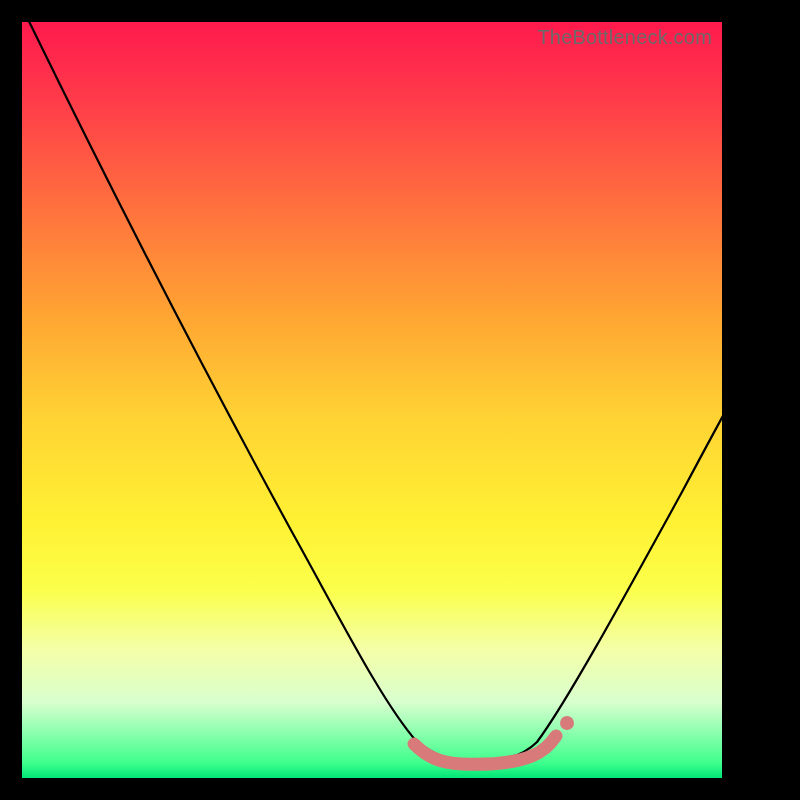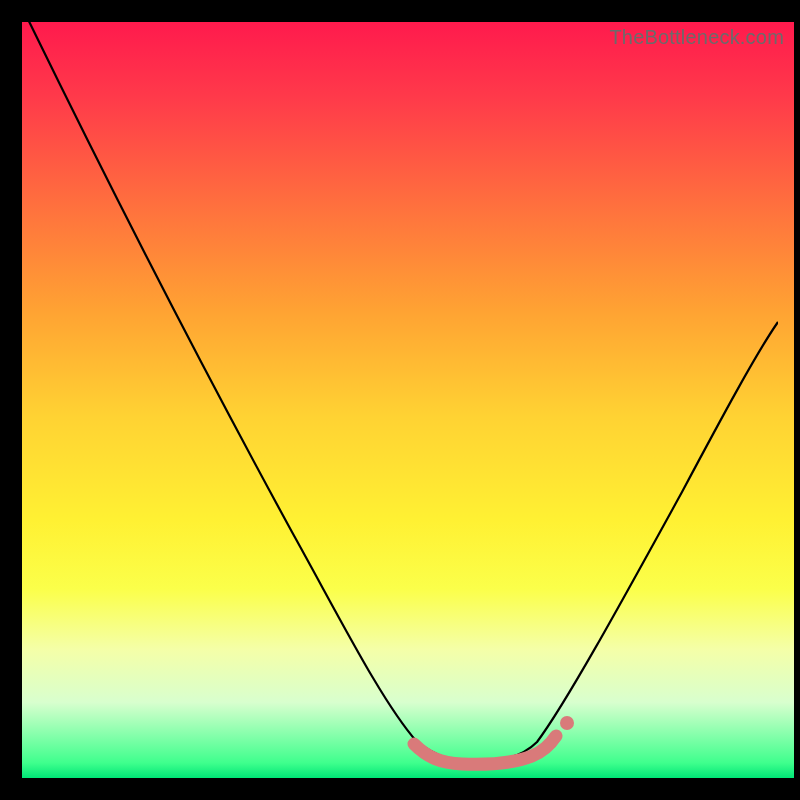--- a/index.html
+++ b/index.html
@@ -14,21 +14,21 @@
   .frame {
     position: relative;
     width: 800px;
     height: 800px;
     background: #000;
   }
   .plot {
     position: absolute;
     left: 22px;
     top: 22px;
-    width: 772px;
+    width: 700px;
     height: 756px;
     background: linear-gradient(
       to bottom,
       #ff1a4d 0%,
       #ff3a4a 10%,
       #ff6f3e 24%,
       #ffa233 38%,
       #ffd233 52%,
       #fff133 66%,
       #fbff4a 75%,

